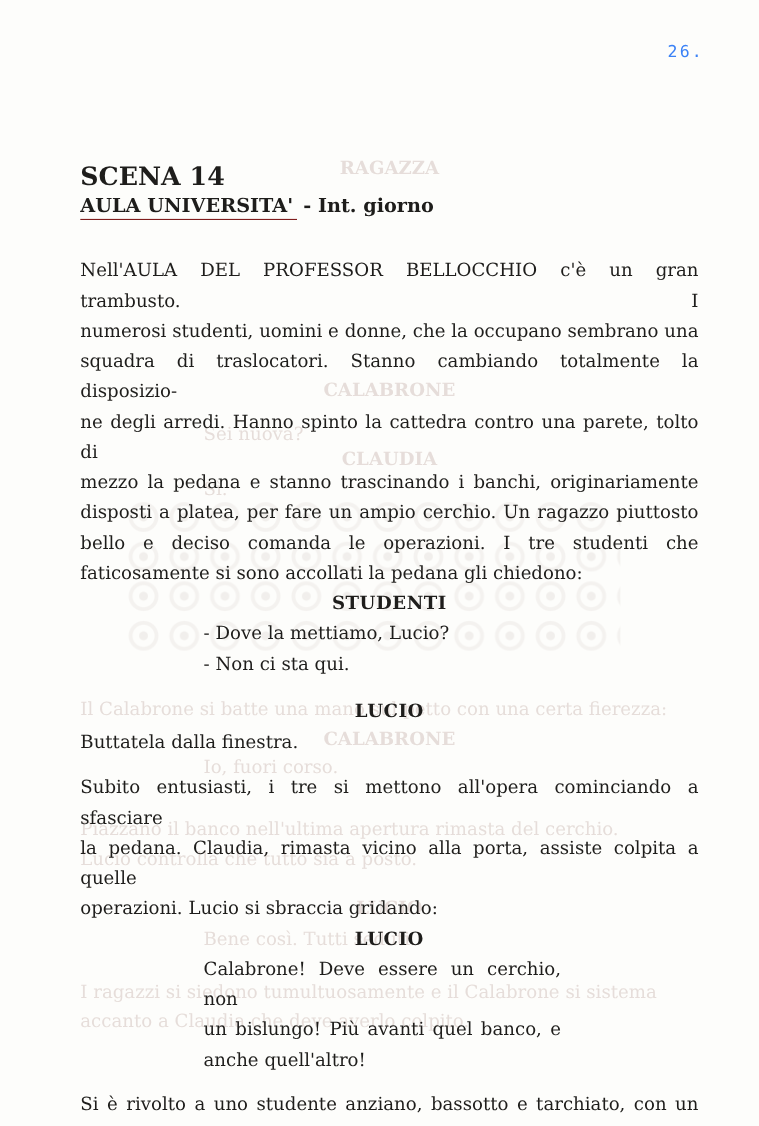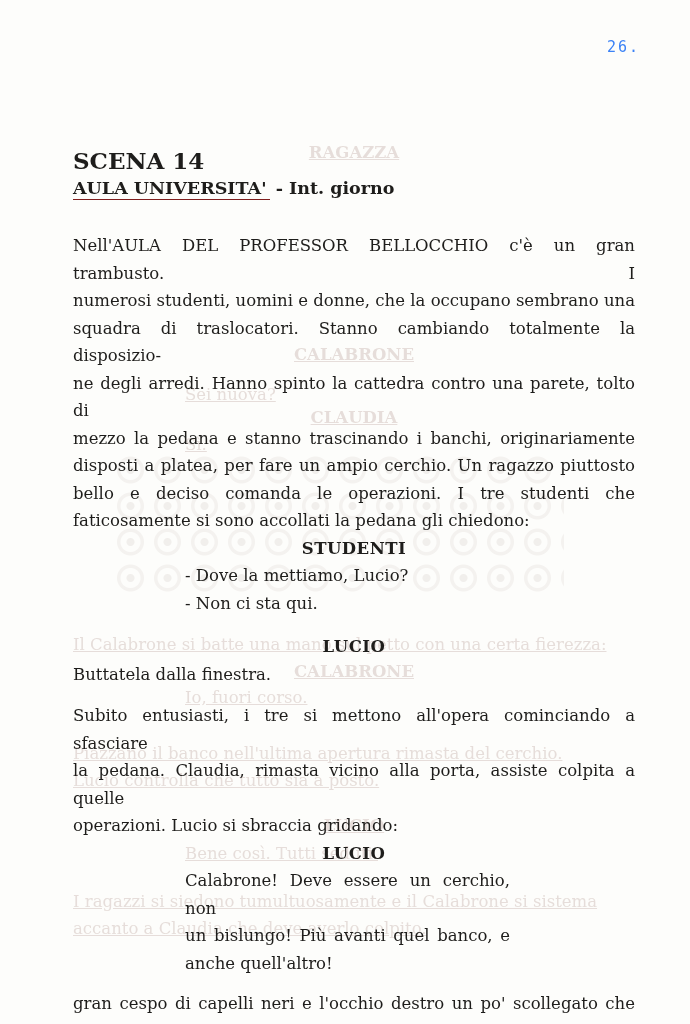--- a/index.html
+++ b/index.html
@@ -41,21 +41,20 @@
     background-size:37px 36px;
     opacity:.5;
     pointer-events:none;
   }
   
   .ghost{
     position:absolute;
     color:#d8cbc6;opacity:.62;
     font-size:16.5px;line-height:27px;white-space:nowrap;
     pointer-events:none;
-    text-decoration:underline;
   }
   .ghost.b{font-weight:bold;}
   .ghost.center{left:73px;width:562px;text-align:center;}
 </style>
 </head>
 <body>
 
 <div class="page">
 
   <div class="watermark"></div>
@@ -110,17 +109,18 @@
         <div class="line">operazioni. Lucio si sbraccia gridando:</div>
       </div>
       <div class="character">LUCIO</div>
       <div class="dialogue indent j-block">
         <div class="line j">Calabrone! Deve essere un cerchio, non</div>
         <div class="line j">un bislungo! Più avanti quel banco, e</div>
         <div class="line">anche quell'altro!</div>
       </div>
       <div class="spacer" style="height: 13px;"></div>
       <div class="action">
+        <div class="line j">Si è rivolto a uno studente anziano, bassotto e tarchiato, con un</div>
         <div class="line j">gran cespo di capelli neri e l'occhio destro un po' scollegato che gli</div>
       </div>
     </div>
 
 </div>
 
 </body></html>

